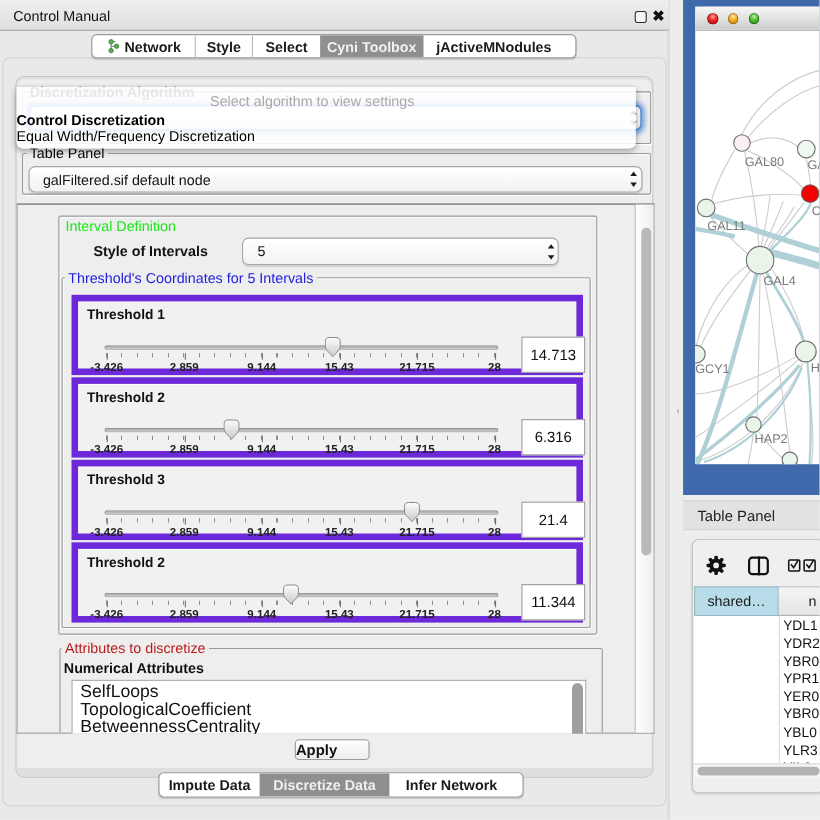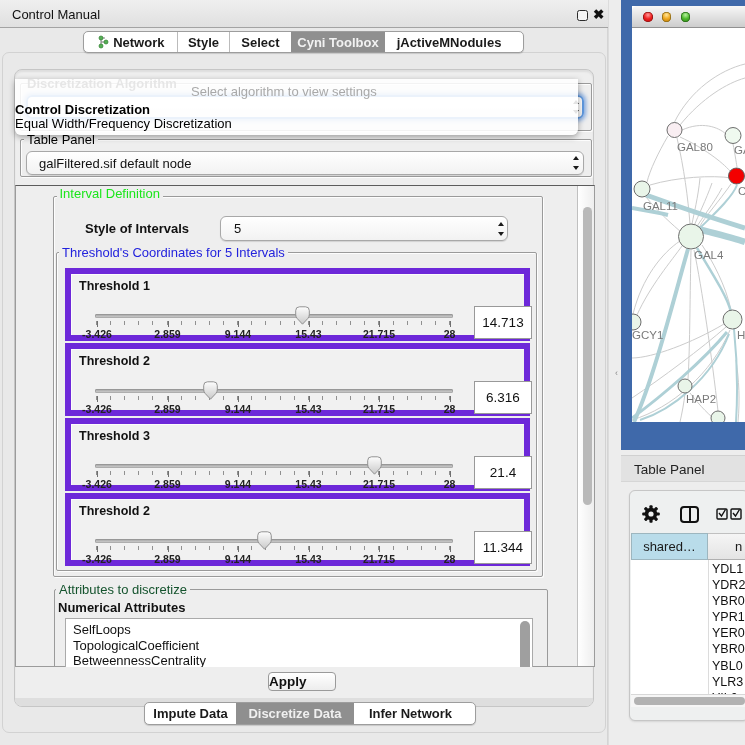--- a/index.html
+++ b/index.html
@@ -67,21 +67,21 @@
 <div class="grp" style="left:20px;top:139px;width:572px;height:38px;"></div>
 <div class="grplabel" style="left:24px;top:133px;">Table Panel</div>
 <div class="combo" style="left:26px;top:151px;width:558px;height:24px;line-height:23px;padding-left:12px;">galFiltered.sif default node</div>
 <div class="stepper" style="left:572px;top:156px;"></div>
 
 <div class="abs" style="left:15px;top:185px;width:580px;height:482px;background:#eeeeee;border:1px solid #9b9b9b;border-top-color:#5c5c5c;overflow:hidden;"></div>
 <div class="abs" style="left:577px;top:186px;width:17px;height:480px;background:linear-gradient(90deg,#ffffff,#eeeeee);border-left:1px solid #c0c0c0;"></div>
 <div class="abs" style="left:583px;top:207px;width:9px;height:298px;background:#b9b9b9;border-radius:5px;"></div>
 
 <div class="grp" style="left:53px;top:196px;width:490px;height:381px;"></div>
-<div class="grplabel" style="left:56.5px;top:187px;color:#1be61b;">Interval Definition</div>
+<div class="grplabel" style="left:56.5px;top:199px;color:#1be61b;">Interval Definition</div>
 
 <div class="abs" style="left:85px;top:221px;font-size:13px;font-weight:bold;color:#111;">Style of Intervals</div>
 <div class="combo" style="left:220px;top:216px;width:288px;height:25px;line-height:24px;padding-left:13px;">5</div>
 <div class="stepper" style="left:497px;top:222px;"></div>
 
 <div class="grp" style="left:55.5px;top:252px;width:481px;height:319px;"></div>
 <div class="grplabel" style="left:59px;top:246px;color:#2222dd;">Threshold's Coordinates for 5 Intervals</div>
 <div class="thr" style="top:268px;">
   <b>Threshold 1</b>
   <div class="track"></div>
@@ -187,24 +187,24 @@
         </linearGradient>
       </defs>
       <path d="M7.5,18.2 L2.2,12.5 Q0.7,10.8 0.7,8.6 L0.7,4.6 Q0.7,0.8 4.5,0.8 L10.5,0.8 Q14.3,0.8 14.3,4.6 L14.3,8.6 Q14.3,10.8 12.8,12.5 Z" fill="url(#tg3)" stroke="#888" stroke-width="0.9"></path>
     </svg>
   <div class="vbox">11.344</div>
 </div>
 
 <div class="abs" style="left:16px;top:186px;width:560px;height:480px;overflow:hidden;pointer-events:none;">
   <div style="position:absolute;left:38px;top:403px;width:494px;height:120px;border:1px solid #9a9a9a;border-radius:2px;"></div>
 </div>
-<div class="grplabel" style="left:56px;top:583px;color:#14532d;">Attributes to discretize</div>
+<div class="grplabel" style="left:56px;top:583px;color:#b91c1c;">Attributes to discretize</div>
 <div class="abs" style="left:58px;top:600px;font-size:13px;font-weight:bold;color:#111;">Numerical Attributes</div>
 <div class="abs" style="left:65px;top:618px;width:468px;height:49px;background:#fff;border:1px solid #aaa;border-bottom:none;overflow:hidden;">
-  <div style="position:absolute;left:7px;top:3px;font-size:13px;color:#111;line-height:15.6px;">SelfLoops<br>TopologicalCoefficient<br>BetweennessCentrality</div>
+  <div style="position:absolute;left:7px;top:3px;font-size:16px;color:#111;line-height:15.6px;">SelfLoops<br>TopologicalCoefficient<br>BetweennessCentrality</div>
   <div style="position:absolute;right:2px;top:2px;width:10px;height:60px;background:#9f9f9f;border-radius:5px;"></div>
 </div>
 
 <div class="abs" style="left:268px;top:672px;width:68px;height:19px;background:linear-gradient(#ffffff,#ededed);border:1px solid #9a9a9a;border-radius:4px;font-size:13.5px;font-weight:bold;color:#111;text-align:left;line-height:17px;">Apply</div>
 
 <div class="abs" style="left:144px;top:702px;width:332px;height:23px;background:#fff;border:1px solid #9d9d9d;border-radius:5px;box-shadow:0 1px 1px rgba(0,0,0,0.15);overflow:hidden;white-space:nowrap;">
   <div class="seg" style="width:91px;line-height:22px;">Impute Data</div><div class="seg" style="width:118px;line-height:22px;background:#8f8f8f;color:#f0f0f0;">Discretize Data</div><div class="seg" style="width:113px;line-height:22px;">Infer Network</div>
 </div>
 
 <div class="abs" style="left:15px;top:79px;width:563px;height:56px;background:rgba(255,255,255,0.88);border-radius:0 0 6px 6px;box-shadow:0 2px 6px rgba(0,0,0,0.35);"></div>

